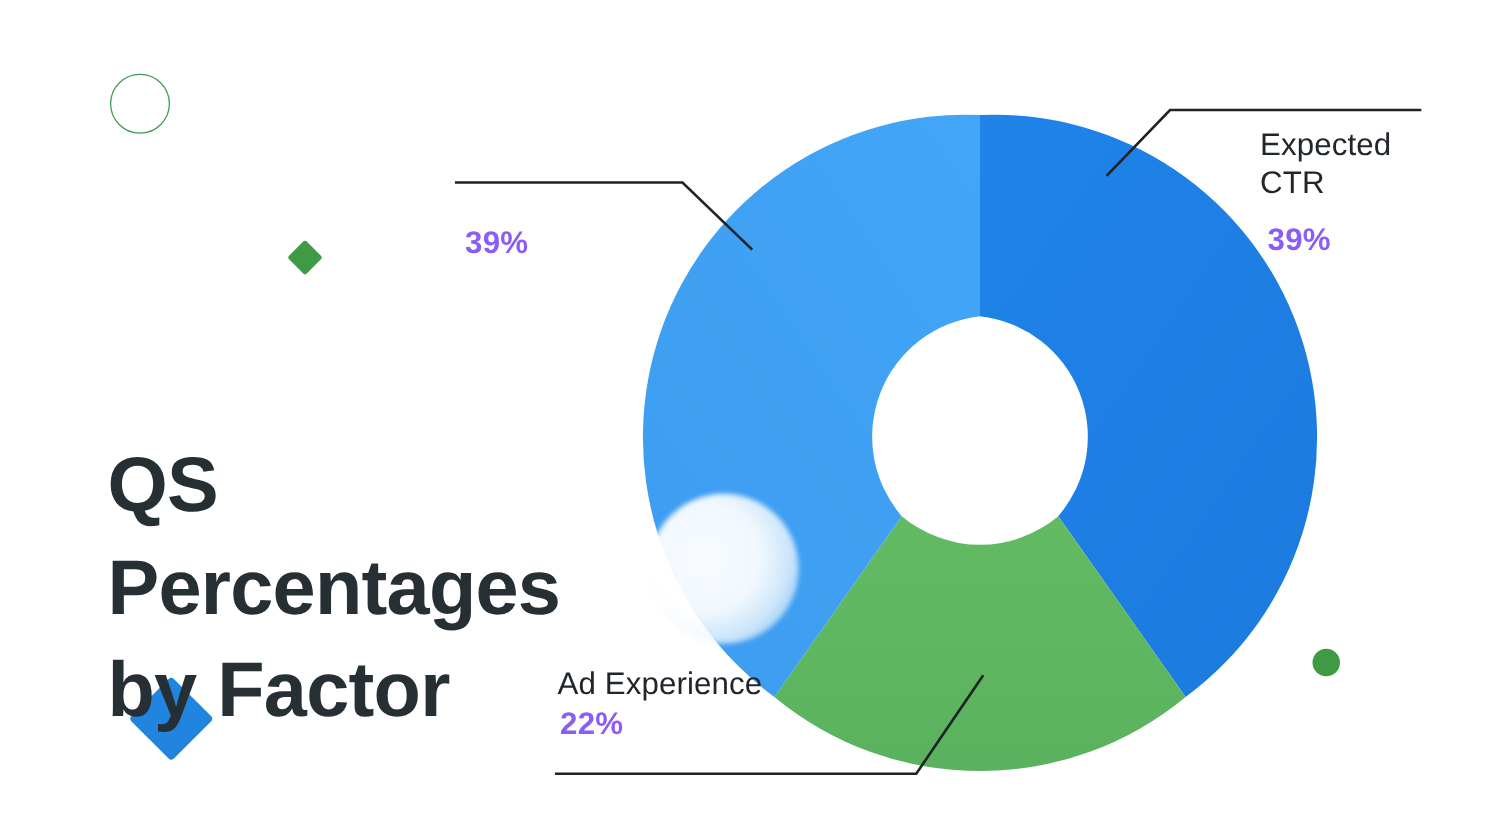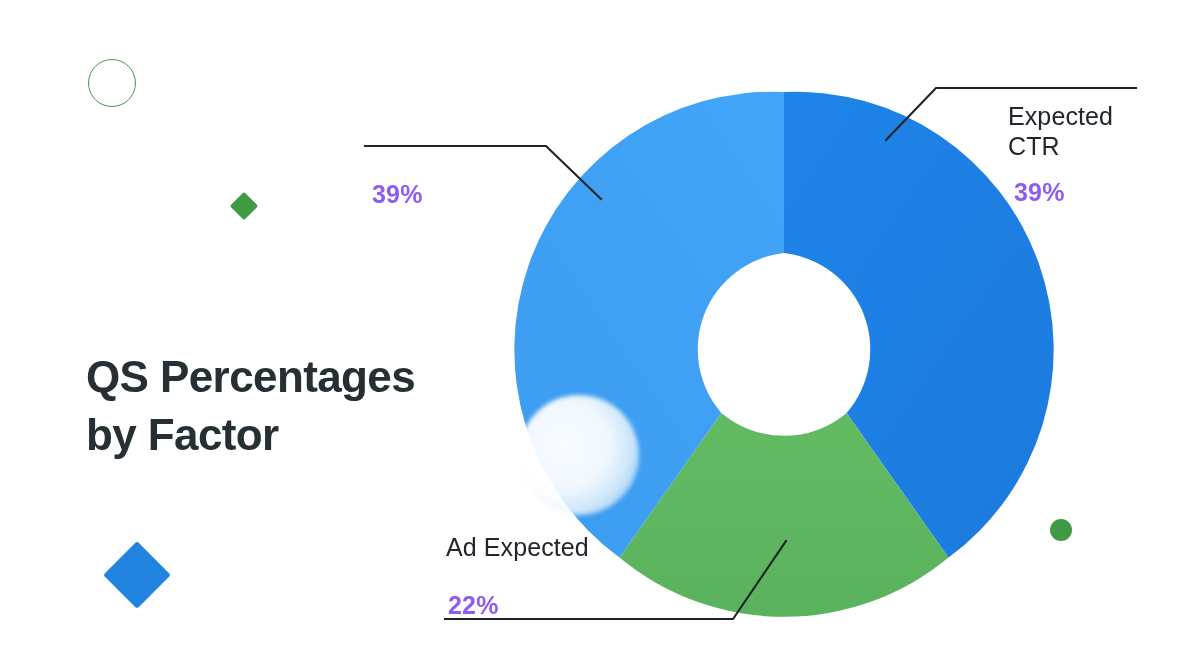--- a/index.html
+++ b/index.html
@@ -36,21 +36,21 @@
   #deco-dot-green {
     left:1050px; top:519px; width:22px; height:22px;
     background:#3f9a43; border-radius:50%;
   }
 
   
   #chart-title {
     position:absolute;
     left:86px; top:348px;
     width:430px;
-    font-size:44px;
+    font-size:62px;
     font-weight:700;
     line-height:1.32;
     letter-spacing:-0.6px;
     color:#262f33;
     white-space:pre-line;
   }
 
   
   #donut-wrap {
     position:absolute;
@@ -91,21 +91,21 @@
     letter-spacing:0.2px;
   }
 
   #callout-landing { left:366px; top:163px; }
   #callout-landing .cval { margin-top:17px; margin-left:6px; }
 
   #callout-ctr { left:1008px; top:102px; }
   #callout-ctr .cval { margin-top:17px; margin-left:6px; }
 
   #callout-adrel { left:446px; top:533px; }
-  #callout-adrel .cval { margin-top:28px; margin-left:2px; }
+  #callout-adrel .cval { margin-top:2px; margin-left:2px; }
 
   #leader-lines {
     position:absolute; left:0; top:0;
     width:1200px; height:664px;
     pointer-events:none;
   }
 </style>
 </head>
 <body>
 
@@ -168,17 +168,17 @@
     <div class="cval">39%</div>
   </div>
 
   <div class="callout" id="callout-ctr">
     <div class="cname">Expected
 CTR</div>
     <div class="cval">39%</div>
   </div>
 
   <div class="callout" id="callout-adrel">
-    <div class="cname">Ad Expected</div>
+    <div class="cname">Ad Experience</div>
     <div class="cval">22%</div>
   </div>
 
 </div>
 
 </body></html>

